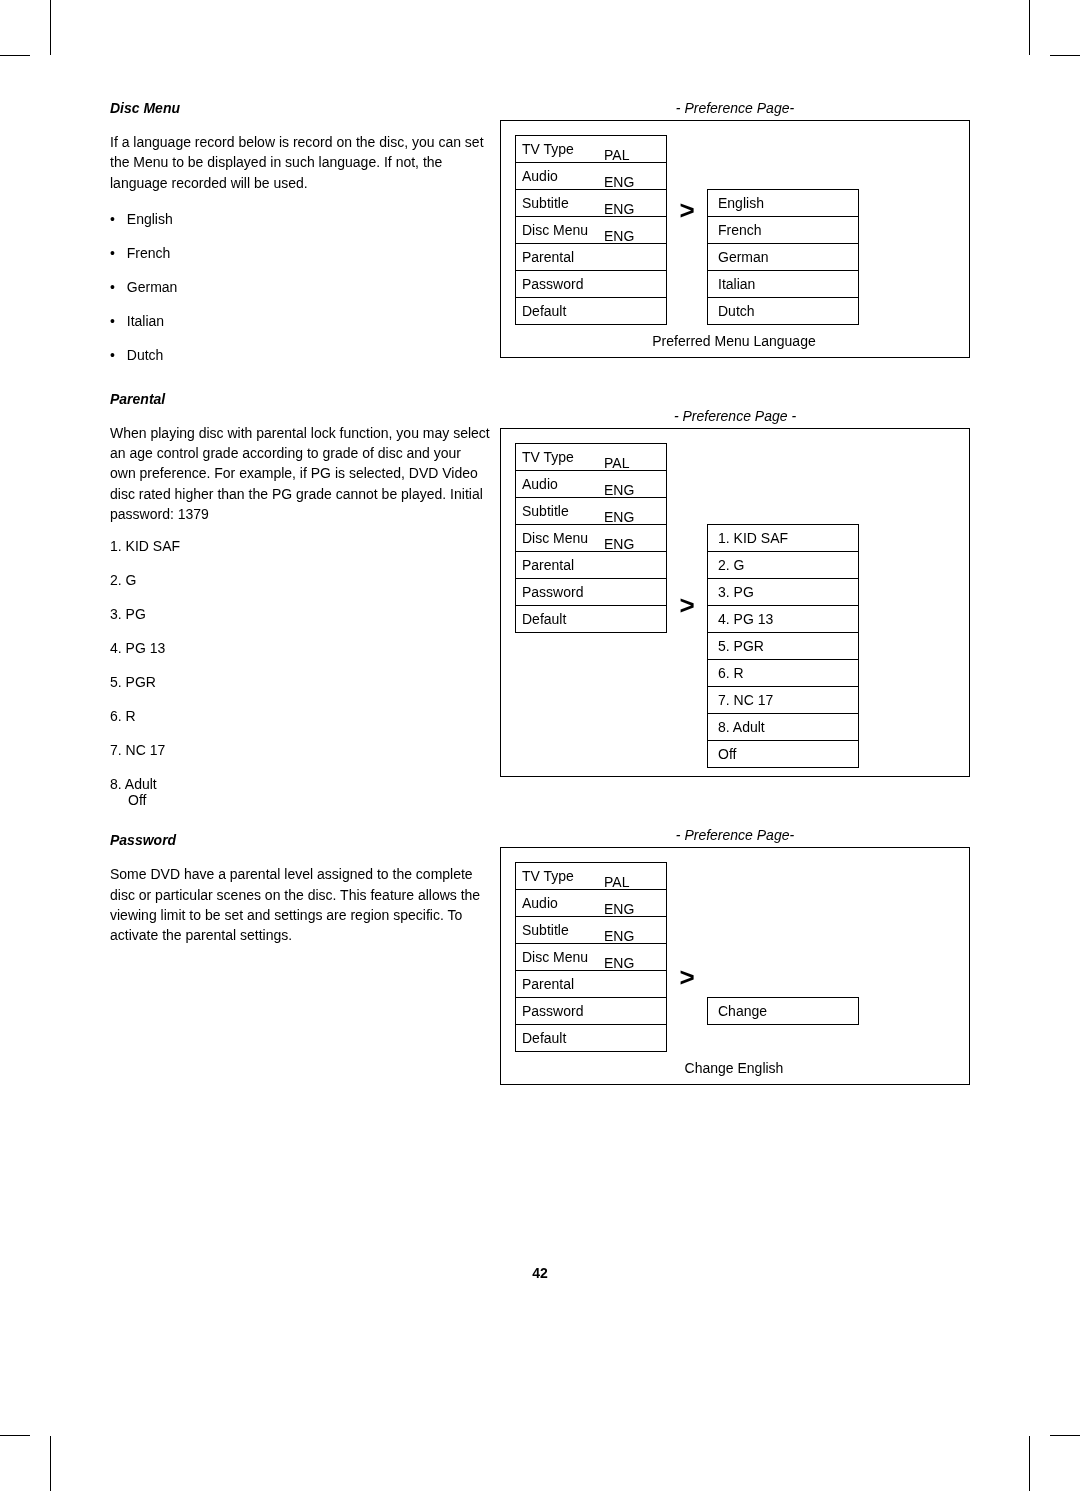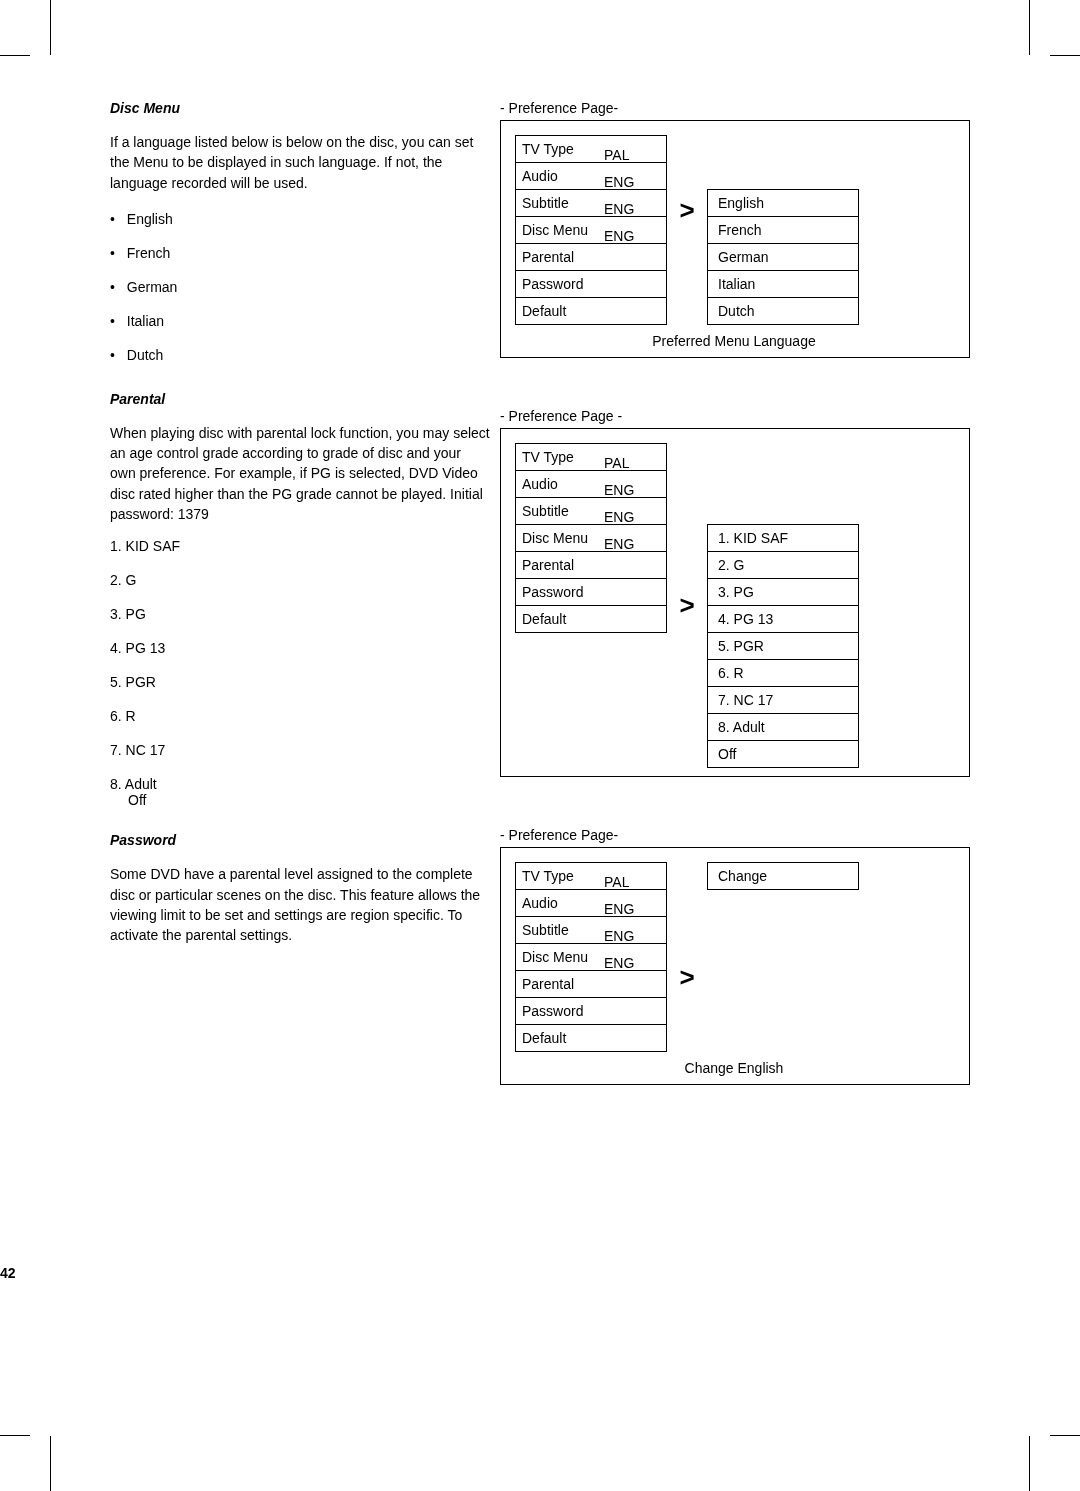--- a/index.html
+++ b/index.html
@@ -50,22 +50,23 @@
     .numlist {
       margin: 12px 0 10px 0;
     }
     .numline {
       margin-bottom: 18px;
     }
     .indented {
       margin-left: 18px;
     }
     .panel-title {
-      text-align: left;
+      text-align: center;
       margin-bottom: 4px;
+      font-style: italic;
     }
     .panel {
       border: 1.5px solid #000;
       padding: 14px 16px 8px 14px;
       position: relative;
     }
     .panel-inner {
       display: flex;
     }
     .menu-list {
@@ -114,21 +115,21 @@
       text-align: center;
     }
     .panel-block {
       margin-bottom: 50px;
     }
     .page-number {
       position: absolute;
       bottom: 210px;
       left: 0;
       width: 100%;
-      text-align: left;
+      text-align: center;
       font-weight: bold;
     }
     .crop-mark {
       position: absolute;
       background: #000;
     }
     .cm-top-left-v { top: 0; left: 50px; width: 1px; height: 55px; }
     .cm-top-left-h { top: 55px; left: 0; width: 30px; height: 1px; }
     .cm-top-right-v { top: 0; right: 50px; width: 1px; height: 55px; }
     .cm-top-right-h { top: 55px; right: 0; width: 30px; height: 1px; }
@@ -146,21 +147,21 @@
 <div class="crop-mark cm-top-right-h"></div>
 <div class="crop-mark cm-bot-left-v"></div>
 <div class="crop-mark cm-bot-left-h"></div>
 <div class="crop-mark cm-bot-right-v"></div>
 <div class="crop-mark cm-bot-right-h"></div>
 
 <div class="page-content">
   <div class="left-col">
 
     <div class="section-heading">Disc Menu</div>
-    <div class="para">If a language listed below is below on the disc, you can set the Menu to be displayed in such language. If not, the language recorded will be used.</div>
+    <div class="para">If a language record below is record on the disc, you can set the Menu to be displayed in such language. If not, the language recorded will be used.</div>
     <div class="bullets">
       <div class="bullet-line">English</div>
       <div class="bullet-line">French</div>
       <div class="bullet-line">German</div>
       <div class="bullet-line">Italian</div>
       <div class="bullet-line">Dutch</div>
     </div>
 
     <div class="section-heading">Parental</div>
     <div class="para">When playing disc with parental lock function, you may select an age control grade according to grade of disc and your own preference. For example, if PG is selected, DVD Video disc rated higher than the PG grade cannot be played. Initial password: 1379</div>
@@ -314,21 +315,21 @@
                 <span class="menu-val"></span>
               </div>
             <div class="menu-row">
                 <span class="menu-label">Default</span>
                 <span class="menu-val"></span>
               </div>
           </div>
           <div class="arrow-col" style="margin-top:100px;align-items:flex-start;">
               <span>&gt;</span>
             </div>
-          <div class="sub-list" style="">
+          <div class="sub-list" style="margin-top:135px;">
             <div class="sub-row">Change</div>
           </div>
         </div>
         <div class="panel-footer">Change English</div>
       </div>
     </div>
 
   </div>
 </div>
 

